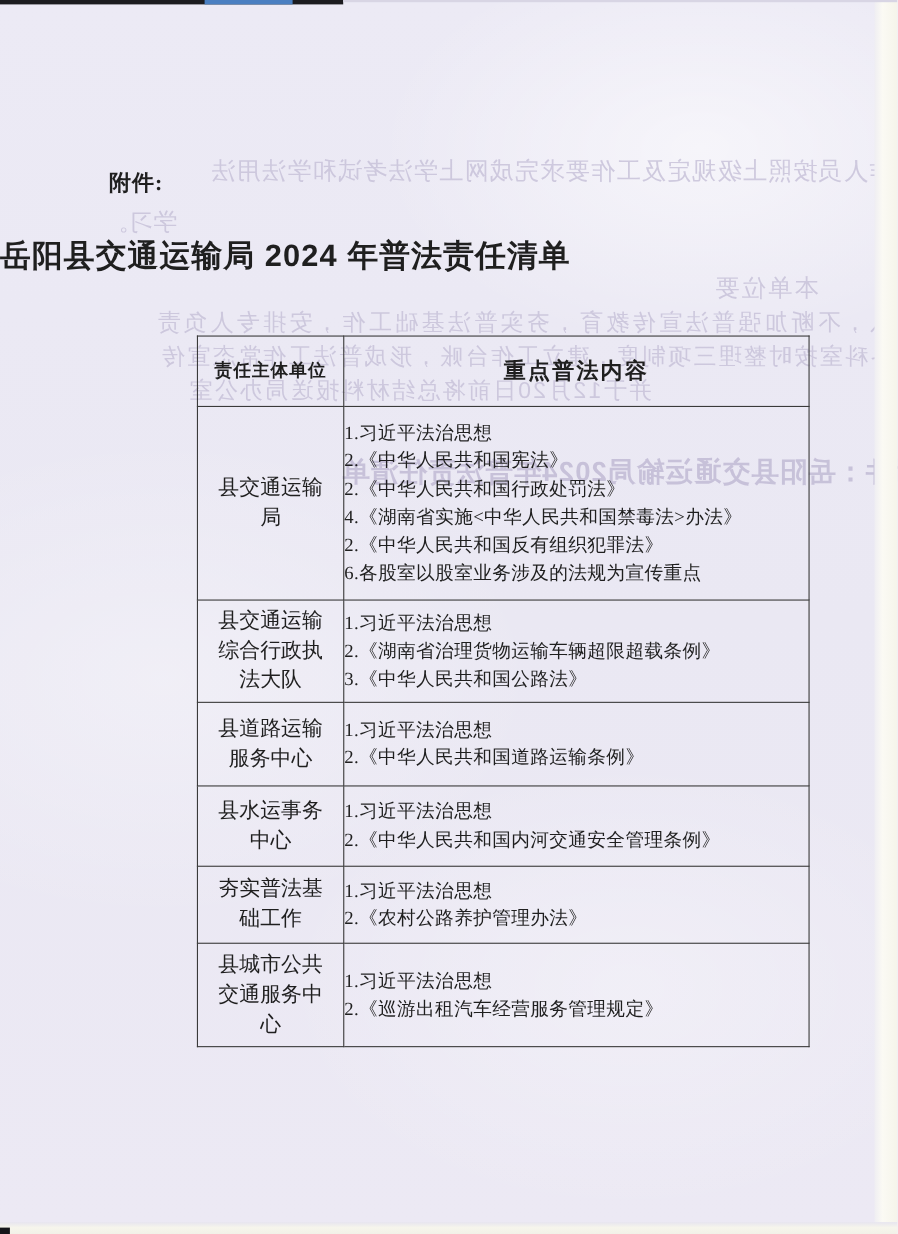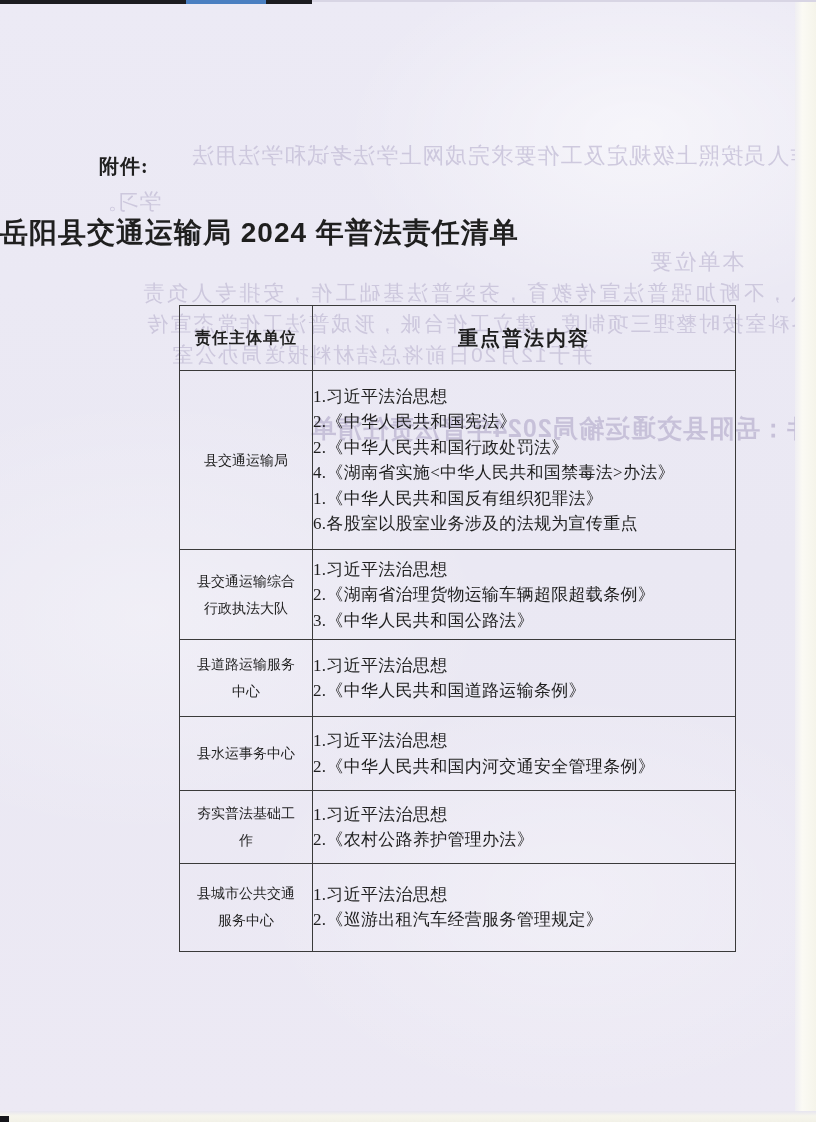--- a/index.html
+++ b/index.html
@@ -92,21 +92,21 @@
   }
   th.h-content{
     font-size:20px;font-weight:bold;text-align:center;
     font-family:"Liberation Sans", sans-serif;
     letter-spacing:2px;
   }
   td.unit-cell{text-align:center;}
   td.unit-cell .unit-text{
     display:inline-block;
     width:106px;
-    font-size:14px;line-height:27px;
+    font-size:19px;line-height:27px;
     word-break:break-all;
     text-align:center;
   }
   td.items-cell{padding-left:17px;padding-right:6px;}
   .item-line{
     font-size:17px;line-height:25.5px;
     letter-spacing:.3px;
   }
 </style>
 </head>
@@ -139,21 +139,21 @@
 
     <tr style="height:152px;">
       <td class="unit-cell">
         <span class="unit-text">县交通运输局</span>
       </td>
       <td class="items-cell">
         <div class="item-line">1.习近平法治思想</div>
         <div class="item-line">2.《中华人民共和国宪法》</div>
         <div class="item-line">2.《中华人民共和国行政处罚法》</div>
         <div class="item-line">4.《湖南省实施&lt;中华人民共和国禁毒法&gt;办法》</div>
-        <div class="item-line">1.《中华人民共和国反有组织犯罪法》</div>
+        <div class="item-line">2.《中华人民共和国反有组织犯罪法》</div>
         <div class="item-line">6.各股室以股室业务涉及的法规为宣传重点</div>
       </td>
     </tr>
 
     <tr style="height:77px;">
       <td class="unit-cell">
         <span class="unit-text">县交通运输综合行政执法大队</span>
       </td>
       <td class="items-cell">
         <div class="item-line">1.习近平法治思想</div>

